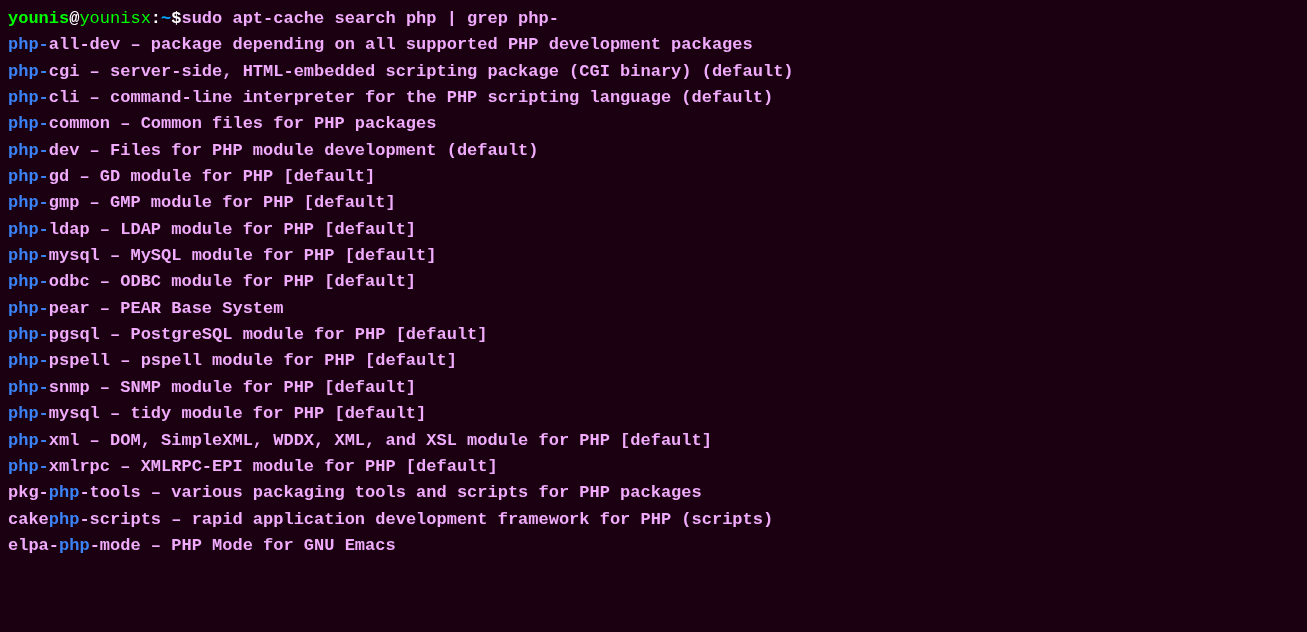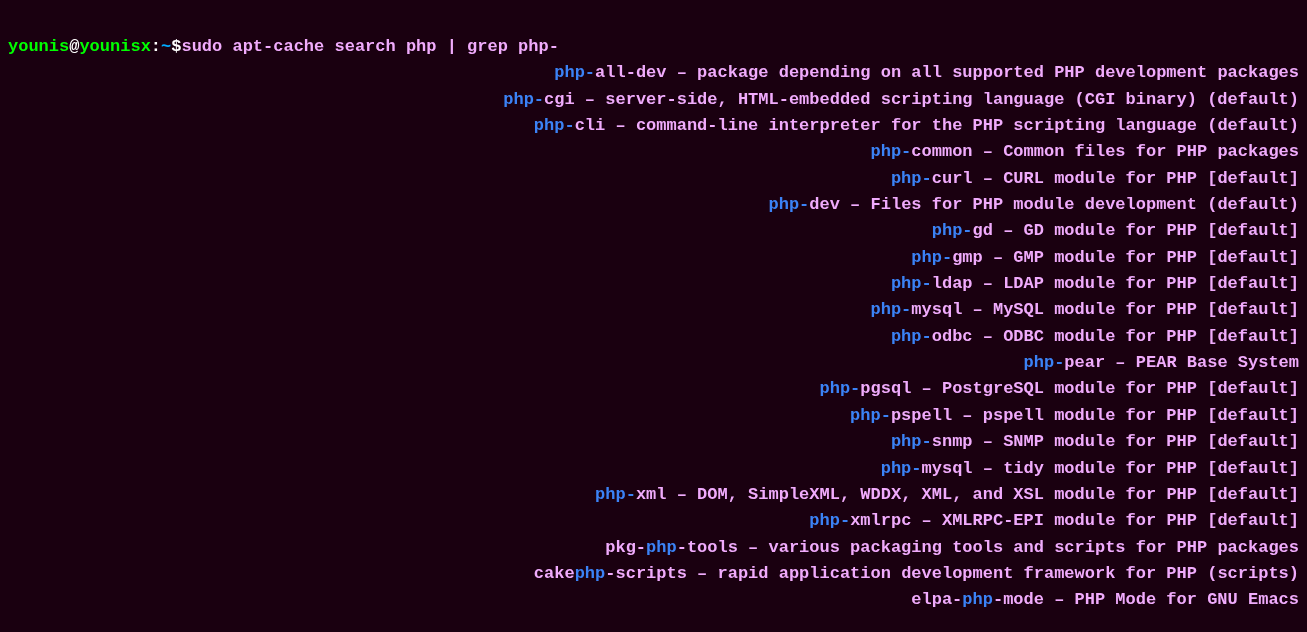--- a/index.html
+++ b/index.html
@@ -14,43 +14,41 @@
       font-size: 17px;
       line-height: 1.55;
       padding: 6px 8px;
       width: 1307px;
       min-height: 632px;
       overflow: hidden;
     }
 
     .terminal {
       color: #f0f0f0;
-      text-align: right;
     }
 
     .prompt-line {
       display: flex;
       align-items: baseline;
       flex-wrap: wrap;
     }
 
     .prompt-user {
       color: #00ff00;
       font-weight: bold;
     }
 
     .prompt-at {
       color: #ffffff;
       font-weight: bold;
     }
 
     .prompt-host {
       color: #00ff00;
-      font-weight: bold;
-      margin-top: 28px;
+      font-weight: normal;
     }
 
     .prompt-colon {
       color: #ffffff;
       font-weight: bold;
     }
 
     .prompt-tilde {
       color: #00aaff;
       font-weight: bold;
@@ -93,27 +91,26 @@
       <span class="prompt-colon">:</span>
       <span class="prompt-tilde">~</span>
       <span class="prompt-dollar">$</span>
       <span class="prompt-cmd text-white"> sudo apt-cache search php | grep php-</span>
   </div>
 
   <div>
 
     <div class="line"><span class="php-red">php-</span><span class="text-white">all-dev – package depending on all supported PHP development packages</span></div>
 
-    <div class="line"><span class="php-red">php-</span><span class="text-white">cgi – server-side, HTML-embedded scripting language (CGI binary) (default)</span></div>
+    <div class="line"><span class="php-red">php-</span><span class="text-white">cgi – server-side, HTML-embedded scripting package (CGI binary) (default)</span></div>
 
     <div class="line"><span class="php-red">php-</span><span class="text-white">cli – command-line interpreter for the PHP scripting language (default)</span></div>
 
     <div class="line"><span class="php-red">php-</span><span class="text-white">common – Common files for PHP packages</span></div>
 
-    <div class="line"><span class="php-red">php-</span><span class="text-white">curl – CURL module for PHP [default]</span></div>
 
     <div class="line"><span class="php-red">php-</span><span class="text-white">dev – Files for PHP module development (default)</span></div>
 
     <div class="line"><span class="php-red">php-</span><span class="text-white">gd – GD module for PHP [default]</span></div>
 
     <div class="line"><span class="php-red">php-</span><span class="text-white">gmp – GMP module for PHP [default]</span></div>
 
     <div class="line"><span class="php-red">php-</span><span class="text-white">ldap – LDAP module for PHP [default]</span></div>
 
     <div class="line"><span class="php-red">php-</span><span class="text-white">mysql – MySQL module for PHP [default]</span></div>

